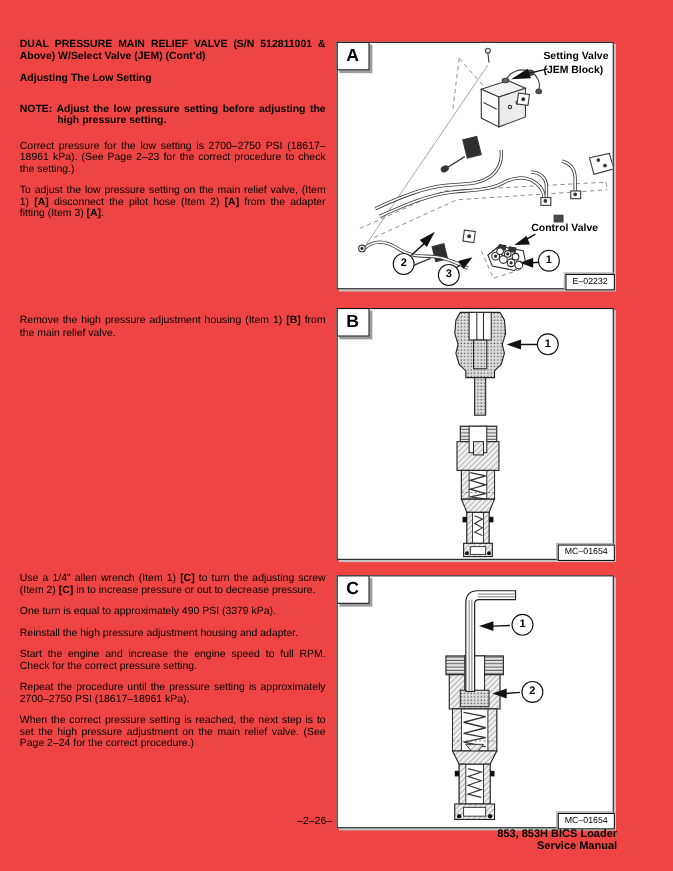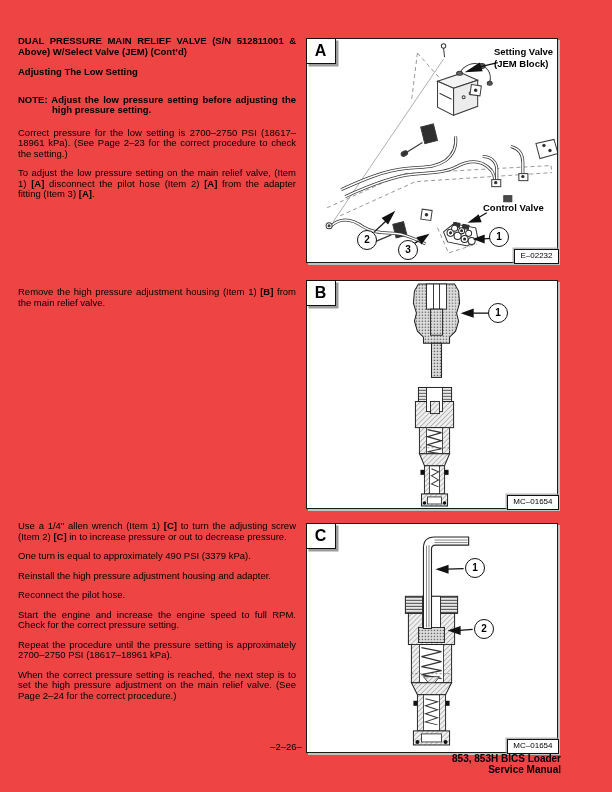--- a/index.html
+++ b/index.html
@@ -73,21 +73,20 @@
     <div>
         <p class="para"><span>Remove the high pressure adjustment housing (Item 1) </span><span class="b">[B]</span><span> from the main relief valve.</span></p>
       </div>
   </div>
 
   <div class="textcol" style="top:521px">
     <div>
         <p class="para"><span>Use a 1/4" allen wrench (Item 1) </span><span class="b">[C]</span><span> to turn the adjusting screw (Item 2) </span><span class="b">[C]</span><span> in to increase pressure or out to decrease pressure.</span></p>
         <p class="para"><span>One turn is equal to approximately 490 PSI (3379 kPa).</span></p>
         <p class="para"><span>Reinstall the high pressure adjustment housing and adapter.</span></p>
-        <p class="para"><span>Reconnect the pilot hose.</span></p>
         <p class="para"><span>Start the engine and increase the engine speed to full RPM. Check for the correct pressure setting.</span></p>
         <p class="para"><span>Repeat the procedure until the pressure setting is approximately 2700–2750 PSI (18617–18961 kPa).</span></p>
         <p class="para"><span>When the correct pressure setting is reached, the next step is to set the high pressure adjustment on the main relief valve. (See Page 2–24 for the correct procedure.)</span></p>
       </div>
   </div>
 
   <div class="panel" style="top:38px;height:225px">
     <svg class="art" viewBox="0 0 249 222" preserveAspectRatio="none">
       <g fill="none" stroke="#3a3a3a" stroke-width="1">
 

